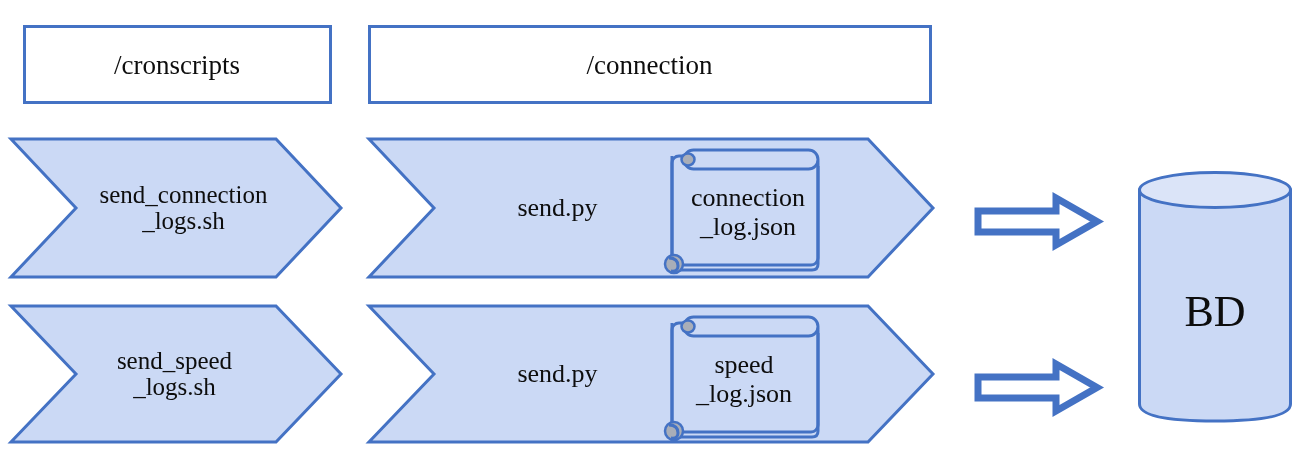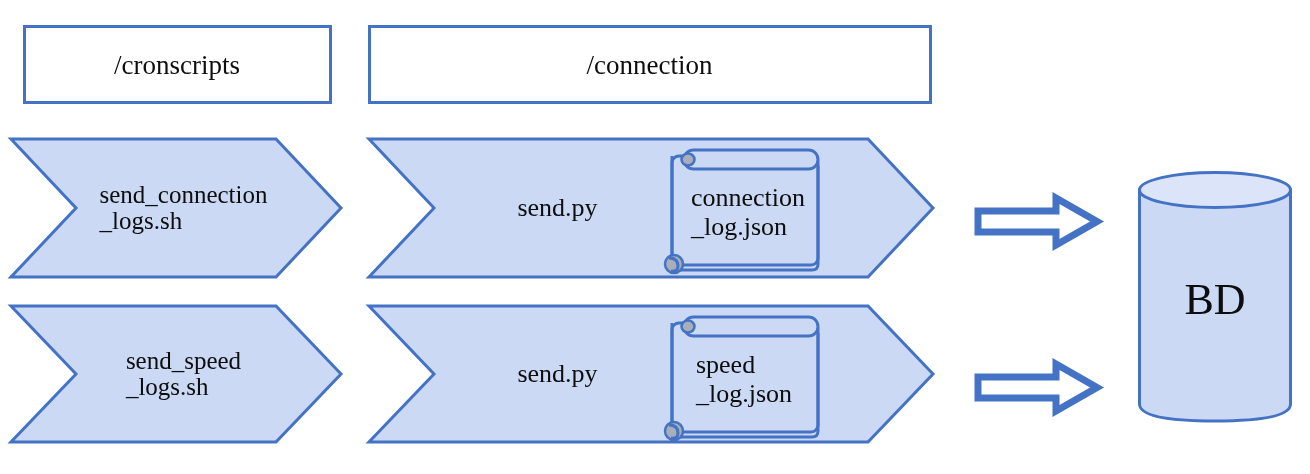--- a/index.html
+++ b/index.html
@@ -65,39 +65,41 @@
     stroke-width: 3;
   }
   .cyl-top {
     fill: #dbe4f8;
     stroke: #4472c4;
     stroke-width: 3;
   }
   .lbl {
     position: absolute;
     color: #0d0d0d;
+    text-align: center;
     line-height: 1.06;
     white-space: pre-line;
     pointer-events: none;
   }
   .lbl-header {
     font-size: 27px;
   }
   .lbl-chevron {
     font-size: 25px;
   }
   .lbl-sendpy {
     font-size: 26px;
   }
   .lbl-scroll {
     font-size: 26px;
     line-height: 1.1;
   }
   .lbl-db {
     font-size: 44px;
+    margin-top: 12px;
   }
   .ctr {
     display: flex;
     align-items: center;
     justify-content: center;
   }
 </style>
 </head>
 <body>
 
@@ -149,21 +151,21 @@
   <div class="lbl lbl-header ctr" style="left:369px; top:27px; width:561px; height:76px;">/connection</div>
 
   <div class="lbl lbl-chevron ctr" style="left:76px; top:139px; width:215px; height:138px;">send_connection
 _logs.sh</div>
 
   <div class="lbl lbl-sendpy ctr" style="left:450px; top:139px; width:215px; height:138px;">send.py</div>
 
   <div class="lbl lbl-scroll ctr" style="left:678px; top:166px; width:140px; height:94px;">connection
 _log.json</div>
 
-  <div class="lbl lbl-chevron ctr" style="left:76px; top:306px; width:215px; height:136px;">send_speed
+  <div class="lbl lbl-chevron ctr" style="left:67px; top:306px; width:215px; height:136px;">send_speed
 _logs.sh</div>
 
   <div class="lbl lbl-sendpy ctr" style="left:450px; top:306px; width:215px; height:136px;">send.py</div>
 
   <div class="lbl lbl-scroll ctr" style="left:674px; top:333px; width:140px; height:94px;">speed
 _log.json</div>
 
   <div class="lbl lbl-db ctr" style="left:1140px; top:270px; width:150px; height:60px;">BD</div>
 
 </div>

